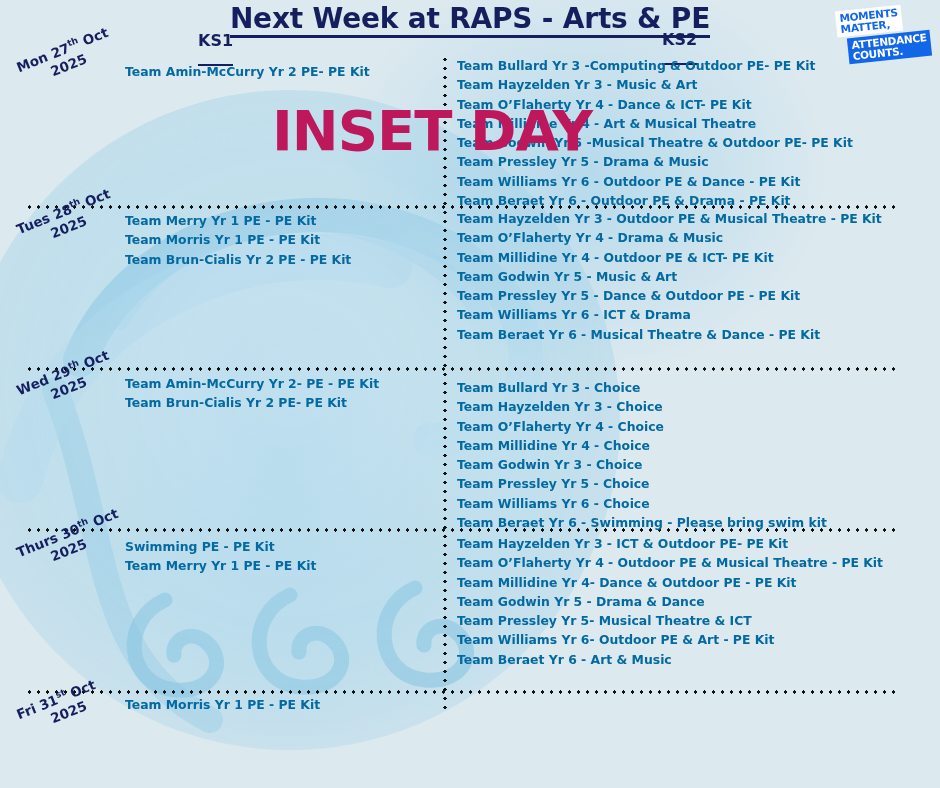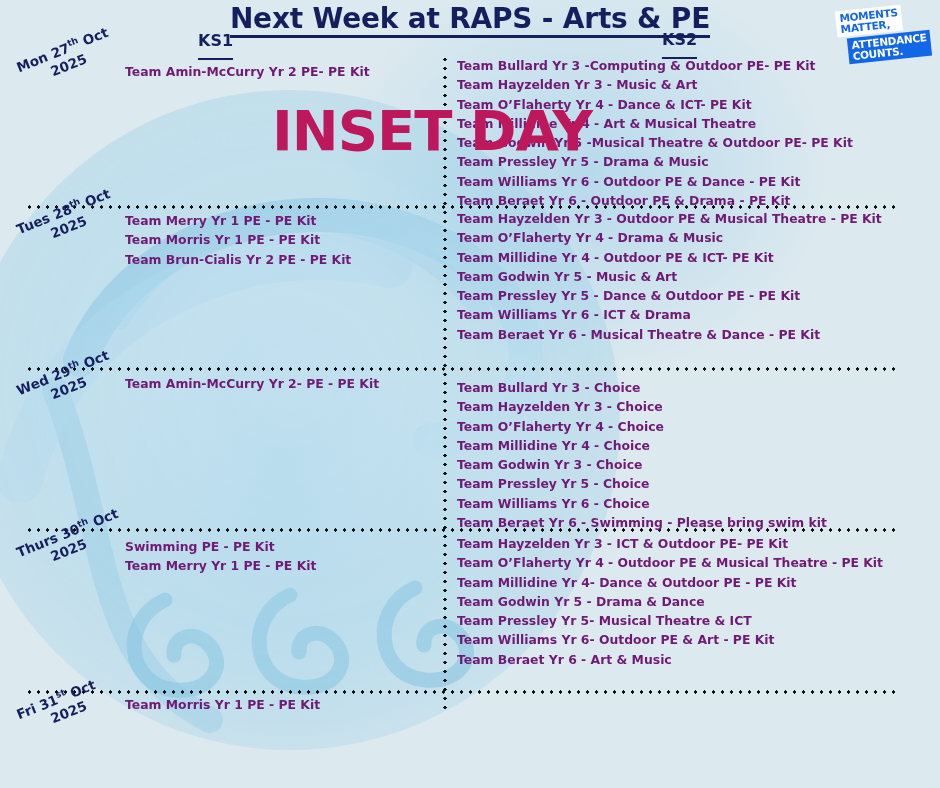--- a/index.html
+++ b/index.html
@@ -51,21 +51,21 @@
     padding-bottom:0;
   }
 
   .ks-head {
     position:absolute;
     font-family:"DejaVu Sans", sans-serif;
     font-size:16px;
     font-weight:bold;
     color:#151f5e;
     border-bottom:2px solid #151f5e;
-    padding-bottom:8px;
+    padding-bottom:14px;
     line-height:1.05;
   }
   #ks1-head { left:198px; top:33px; }
   #ks2-head { left:662px; top:32px; }
 
   
   #badge {
     position:absolute;
     right:8px; top:6px;
     width:98px; height:62px;
@@ -140,21 +140,21 @@
     font-size:9px;
     vertical-align:super;
   }
 
   
   .col-list {
     position:absolute;
     font-family:"DejaVu Sans", sans-serif;
     font-size:12.4px;
     font-weight:bold;
-    color:#701a75;
+    color:#0369a1;
     line-height:19.3px;
     white-space:nowrap;
   }
   .col-list.ks1 { left:125px; }
   .col-list.ks2 { left:457px; }
   .col-list div { height:19.3px; }
 
   
   #inset-day {
     position:absolute;
@@ -257,20 +257,21 @@
     <div>Team Williams Yr 6 - ICT &amp; Drama</div>
     <div>Team Beraet Yr 6 - Musical Theatre &amp; Dance - PE Kit</div>
   </div>
 
   <div class="day-label" style="left:14px; top:383px">
     <span>Wed 29</span><sup>th</sup><span> Oct</span>
     <span class="d2">2025</span>
   </div>
   <div class="col-list ks1" style="top:374px">
     <div>Team Amin-McCurry Yr 2- PE - PE Kit</div>
+    <div>Team Brun-Cialis Yr 2 PE- PE Kit</div>
   </div>
   <div class="col-list ks2" style="top:378px">
     <div>Team Bullard Yr 3 -  Choice</div>
     <div>Team Hayzelden Yr 3 - Choice</div>
     <div>Team O’Flaherty Yr 4 - Choice</div>
     <div>Team Millidine Yr 4 - Choice</div>
     <div>Team Godwin Yr 3 - Choice</div>
     <div>Team Pressley Yr 5 - Choice</div>
     <div>Team Williams Yr 6 - Choice</div>
     <div>Team Beraet Yr 6 - Swimming - Please bring swim kit</div>

